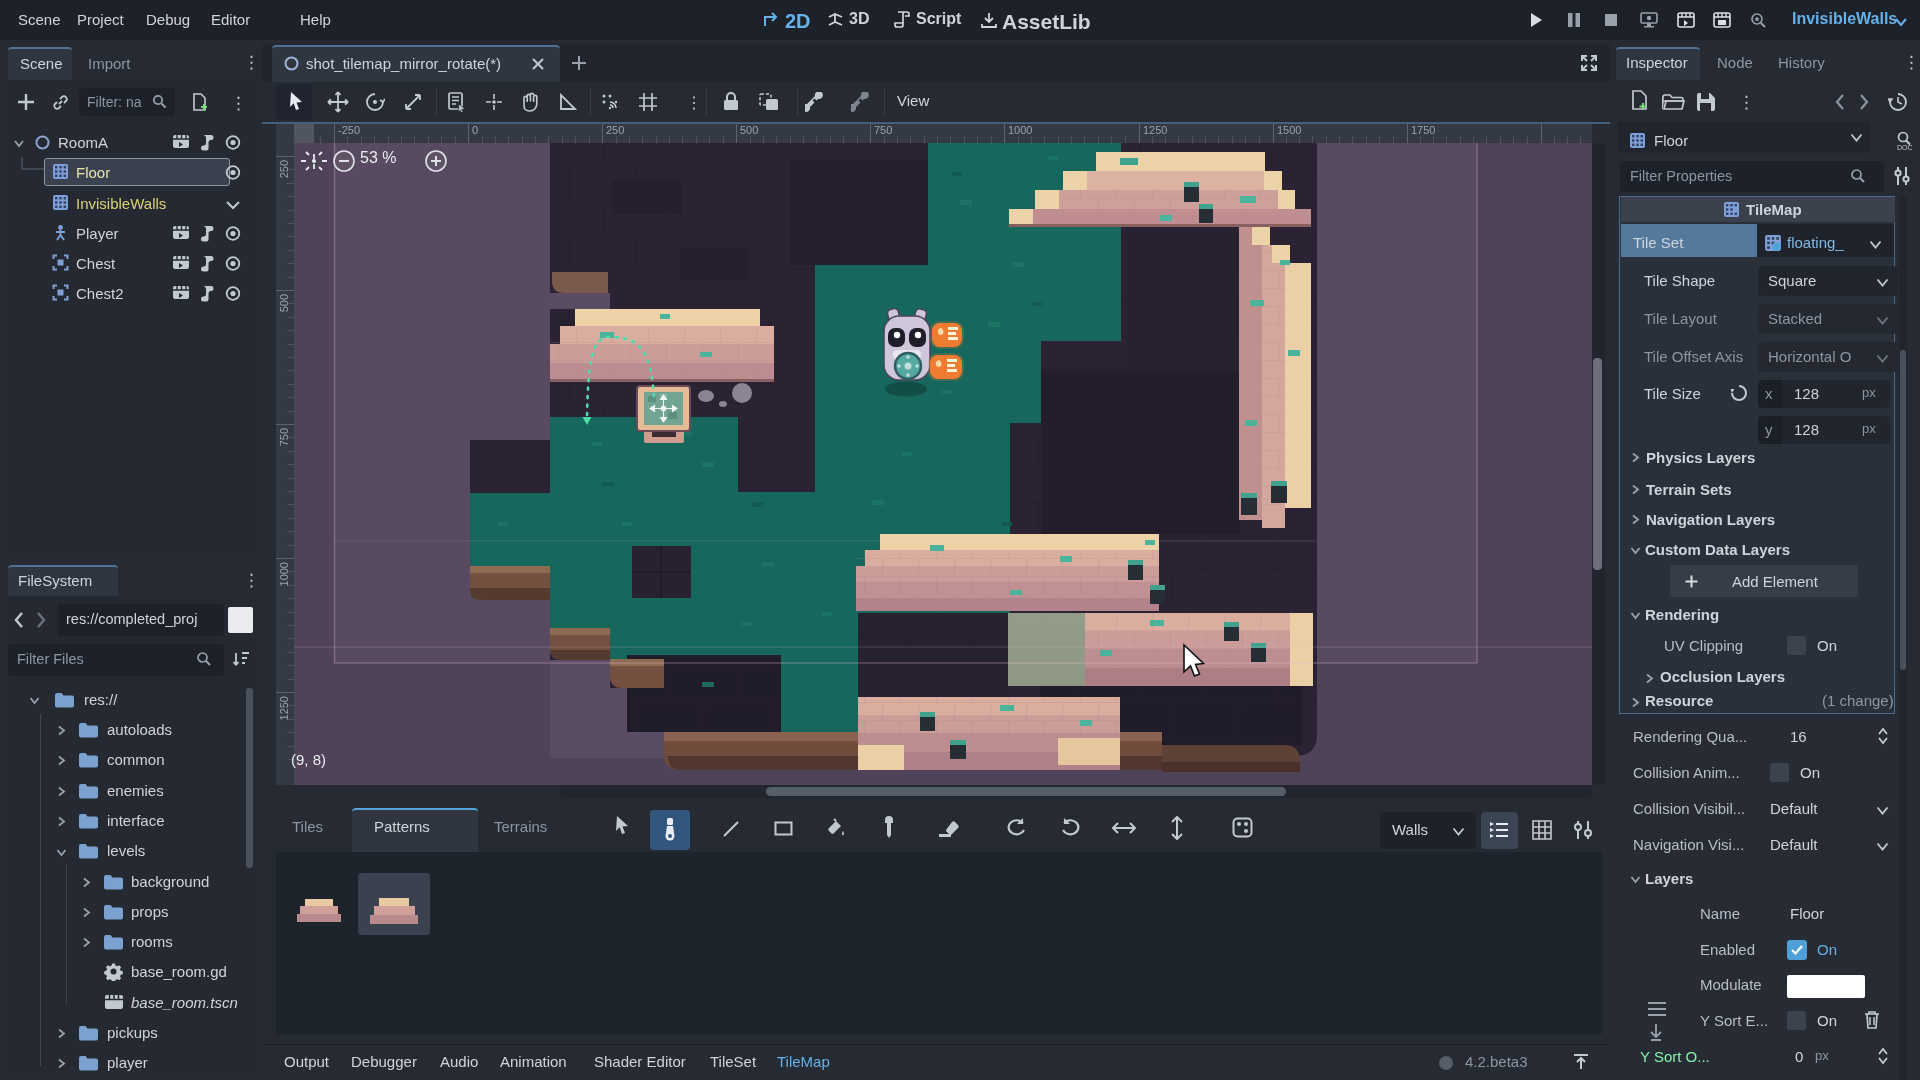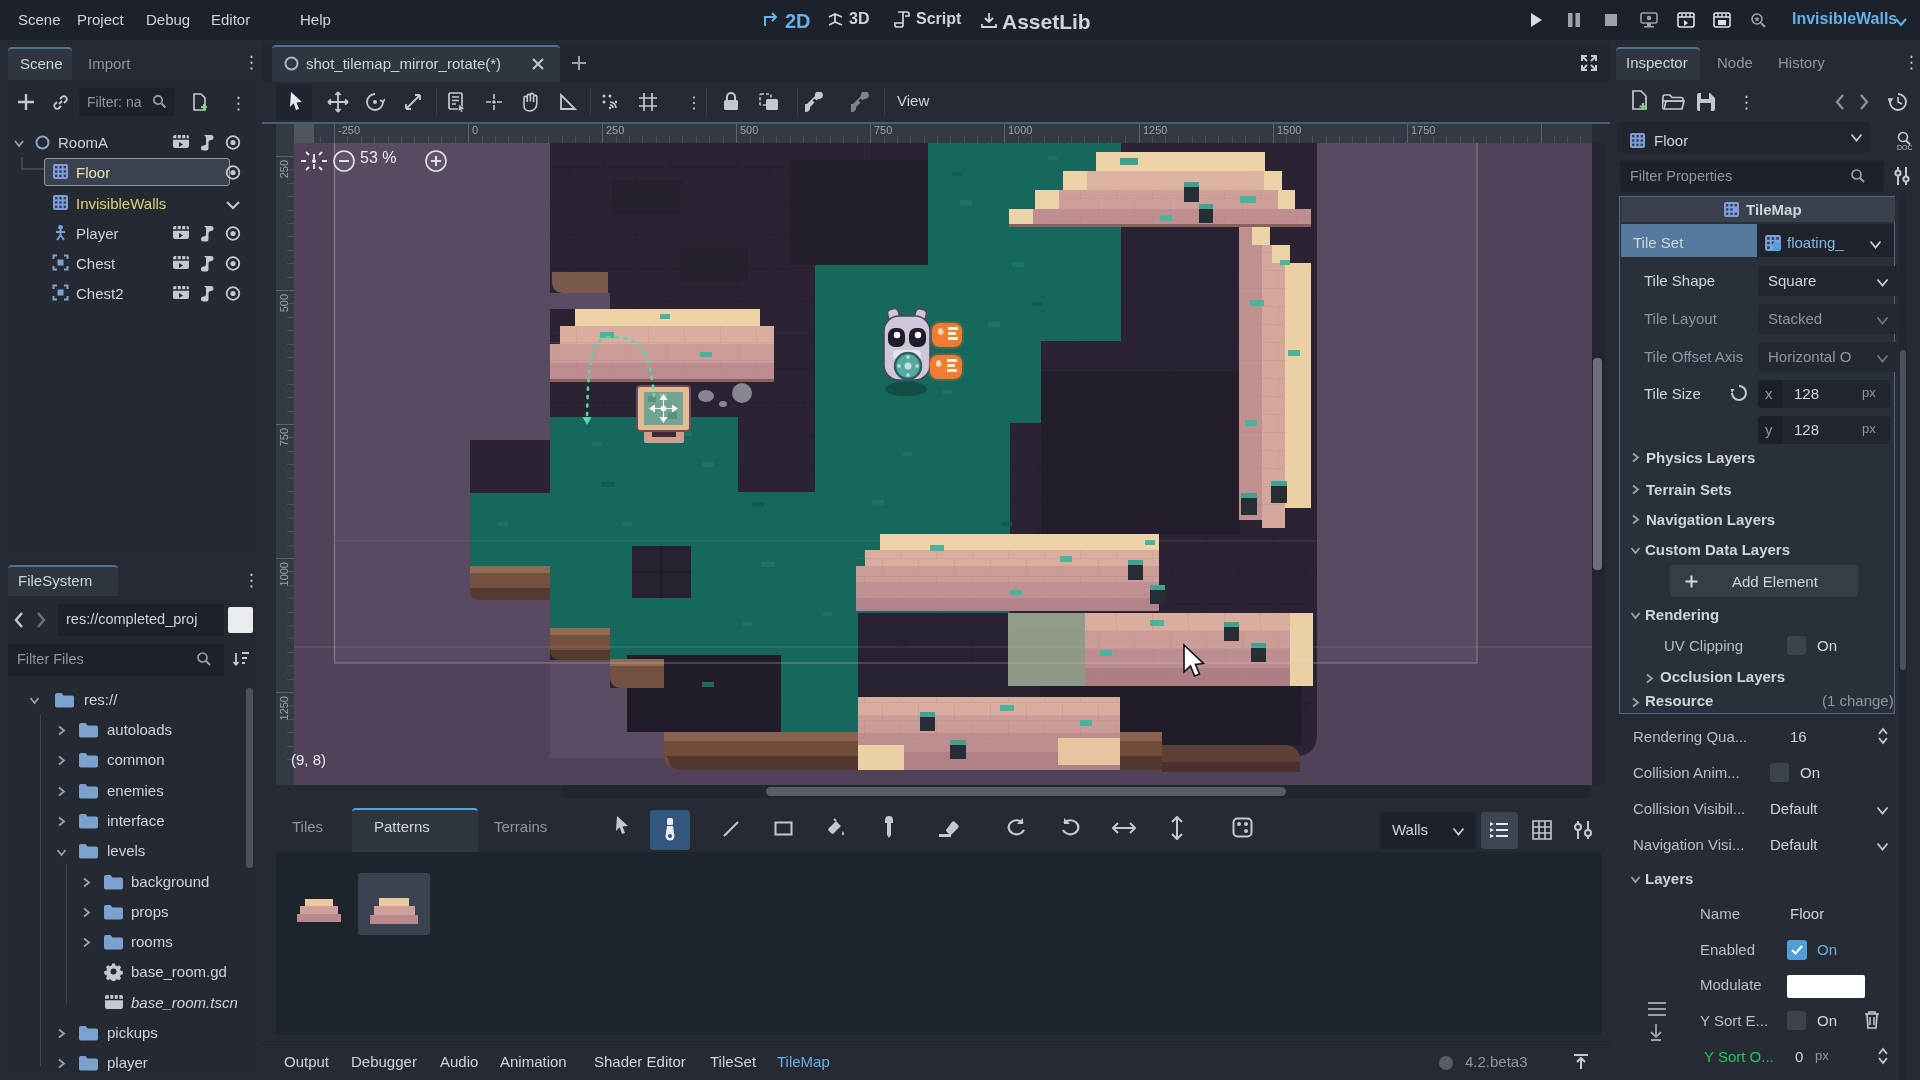--- a/index.html
+++ b/index.html
@@ -1090,21 +1090,21 @@
   <div class="abs txt" style="left:1817px;top:941px;color:#65b1e9;">On</div>
   <div class="abs txt" style="left:1700px;top:976px;color:#b8bec7;">Modulate</div>
   <div class="abs" style="left:1787px;top:975px;width:78px;height:23px;background:#ffffff;border-radius:2px;"></div>
   <div class="abs txt" style="left:1700px;top:1012px;color:#b8bec7;">Y Sort E...</div>
   <div class="abs" style="left:1787px;top:1011px;width:19px;height:19px;background:#3d434d;border-radius:3px;"></div>
   <div class="abs txt" style="left:1817px;top:1012px;">On</div>
   <svg class="abs" style="left:1863px;top:1010px;" width="18" height="20" viewBox="0 0 18 20">
       <path d="M2 4 h14 M6 4 V2 h6 v2 M4 4 l1 14 h8 l1 -14" stroke="#c3c9d1" stroke-width="1.7" fill="none"></path>
       <path d="M7 7 v8 M11 7 v8" stroke="#c3c9d1" stroke-width="1.5"></path>
     </svg>
-  <div class="abs txt" style="left:1704px;top:1048px;color:#22c55e;">Y Sort O...</div>
+  <div class="abs txt" style="left:1640px;top:1048px;color:#86efac;">Y Sort O...</div>
   <div class="abs txt" style="left:1795px;top:1048px;">0</div>
   <div class="abs txt dim" style="left:1815px;top:1048px;font-size:13px;">px</div>
   <svg class="abs" style="left:1876px;top:1046px;" width="14" height="20" viewBox="0 0 14 20">
       <path d="M3 8 L7 3 l4 5 M3 12 l4 5 4 -5" stroke="#c3c9d1" stroke-width="1.8" fill="none"></path>
     </svg>
   <svg class="abs" style="left:1646px;top:1000px;" width="22" height="18" viewBox="0 0 22 18">
       <path d="M2 3 h18 M2 9 h18 M2 15 h18" stroke="#9aa1ab" stroke-width="2"></path>
     </svg>
   <svg class="abs" style="left:1648px;top:1022px;" width="16" height="20" viewBox="0 0 16 20">
       <path d="M8 2 v12 M3 10 l5 5 5 -5 M3 18 h10" stroke="#9aa1ab" stroke-width="1.8" fill="none"></path>

